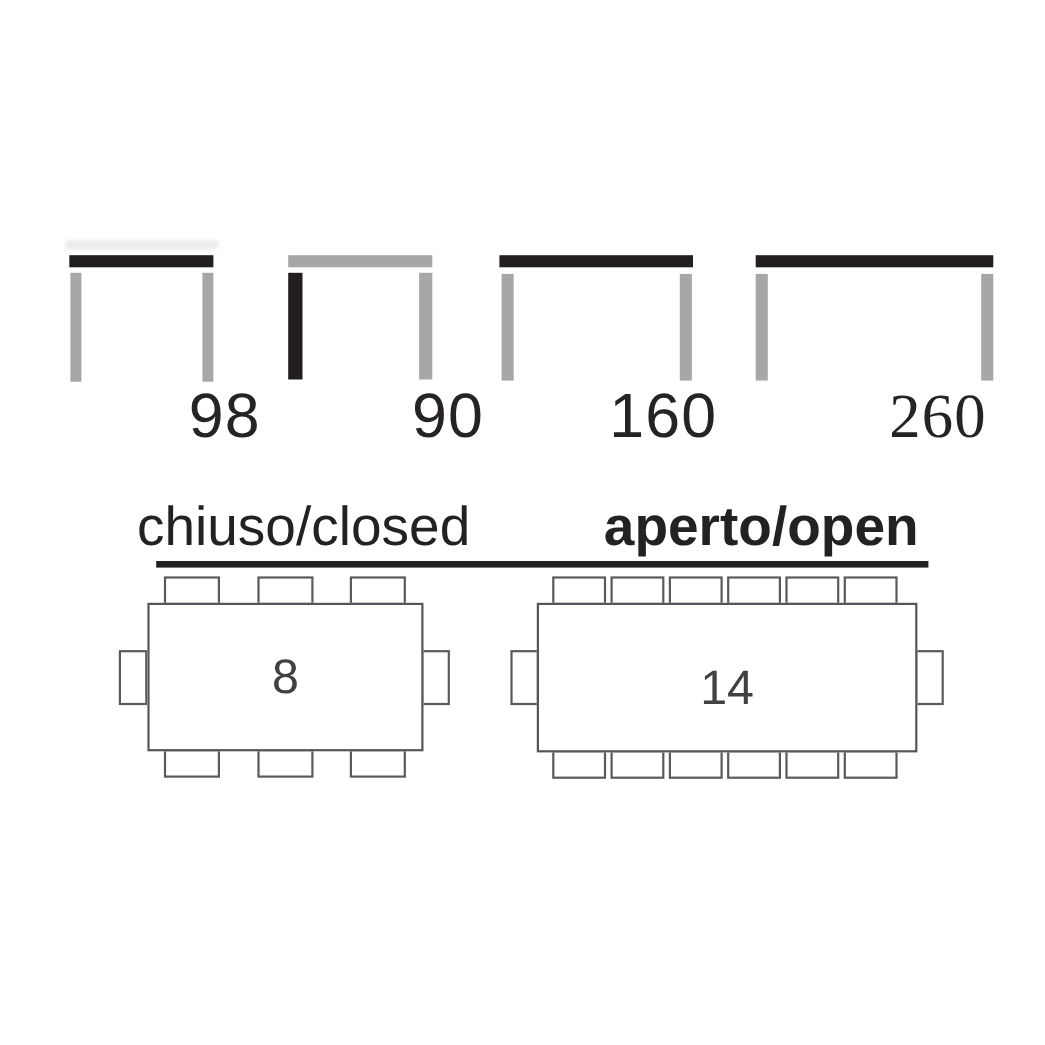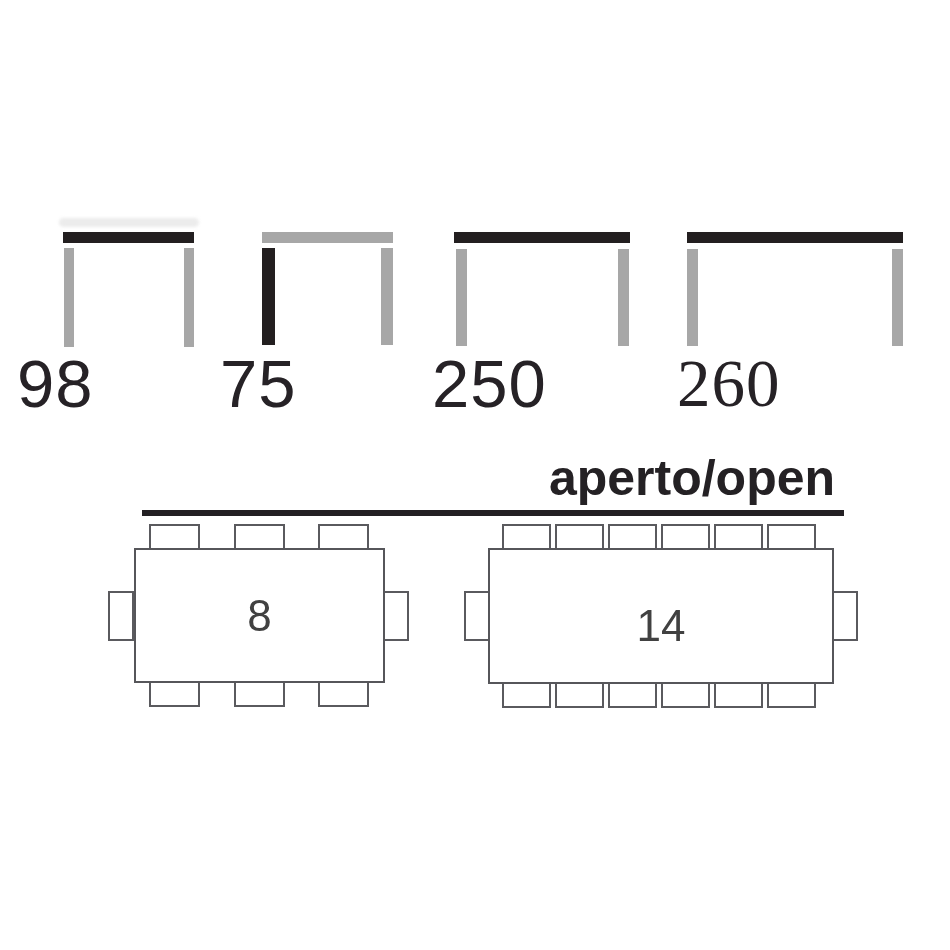--- a/index.html
+++ b/index.html
@@ -23,22 +23,22 @@
 
   #sv3-bar  { left:454px; top:232px; width:176px; height:11px; }
   #sv3-legL { left:456px; top:249px; width:11px;  height:97px; }
   #sv3-legR { left:618px; top:249px; width:11px;  height:97px; }
 
   #sv4-bar  { left:687px; top:232px; width:216px; height:11px; }
   #sv4-legL { left:687px; top:249px; width:11px;  height:97px; }
   #sv4-legR { left:892px; top:249px; width:11px;  height:97px; }
 
   .dim-label {
-    position:absolute; top:350px; width:220px; text-align:left;
-    font-size:67px; line-height:1.0; color:#262226; letter-spacing:1px;
+    position:absolute; top:350px; width:220px; text-align:right;
+    font-size:57px; line-height:1.0; color:#262226; letter-spacing:1px;
   }
   #dim1 { left:17px; }
   #dim2 { left:220px; }
   #dim3 { left:432px; }
   #dim4 { left:677px;font-family:Liberation Serif, serif; }
 
   
   .section-label {
     position:absolute; top:453px; width:420px; text-align:center;
     font-size:50px; line-height:1.0; color:#242124;
@@ -75,32 +75,33 @@
   <div id="smudge"></div>
 
   <div class="sv-bar" id="sv1-bar" style="background: rgb(35, 31, 32);"></div>
   <div class="sv-leg" id="sv1-legL" style="background: rgb(167, 167, 167);"></div>
   <div class="sv-leg" id="sv1-legR" style="background: rgb(167, 167, 167);"></div>
   <div class="dim-label" id="dim1">98</div>
 
   <div class="sv-bar" id="sv2-bar" style="background: rgb(167, 167, 167);"></div>
   <div class="sv-leg" id="sv2-legL" style="background: rgb(35, 31, 32);"></div>
   <div class="sv-leg" id="sv2-legR" style="background: rgb(167, 167, 167);"></div>
-  <div class="dim-label" id="dim2">75</div>
+  <div class="dim-label" id="dim2">90</div>
 
   <div class="sv-bar" id="sv3-bar" style="background: rgb(35, 31, 32);"></div>
   <div class="sv-leg" id="sv3-legL" style="background: rgb(167, 167, 167);"></div>
   <div class="sv-leg" id="sv3-legR" style="background: rgb(167, 167, 167);"></div>
-  <div class="dim-label" id="dim3">250</div>
+  <div class="dim-label" id="dim3">160</div>
 
   <div class="sv-bar" id="sv4-bar" style="background: rgb(35, 31, 32);"></div>
   <div class="sv-leg" id="sv4-legL" style="background: rgb(167, 167, 167);"></div>
   <div class="sv-leg" id="sv4-legR" style="background: rgb(167, 167, 167);"></div>
   <div class="dim-label" id="dim4">260</div>
 
+  <div class="section-label" id="label-closed">chiuso/closed</div>
   <div class="section-label" id="label-open">aperto/open</div>
   <div id="rule"></div>
 
   <div class="plan-table" id="plan-closed-table"></div>
   <div class="seat-count" id="seats-closed">8</div>
 
   <div class="plan-table" id="plan-open-table"></div>
   <div class="seat-count" id="seats-open">14</div>
 
 <div class="chair" style="left: 149px; top: 524px; width: 51px; height: 26px;"></div>

